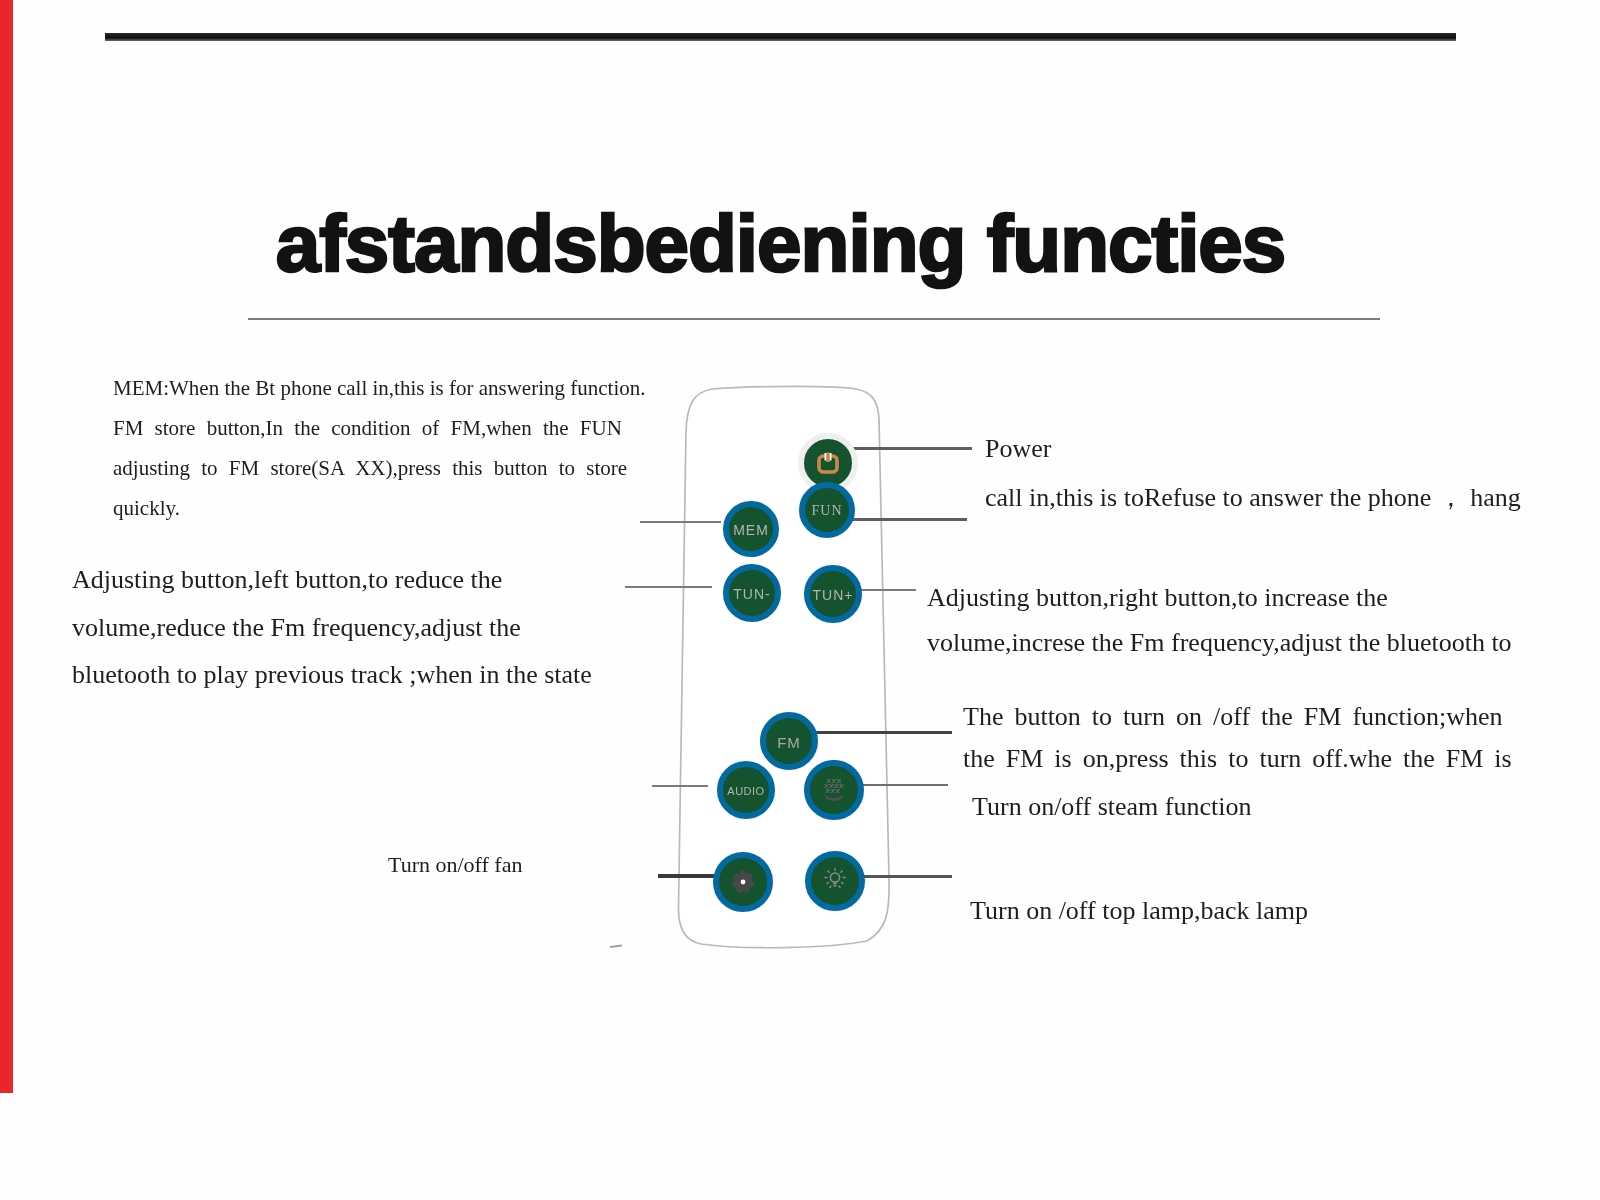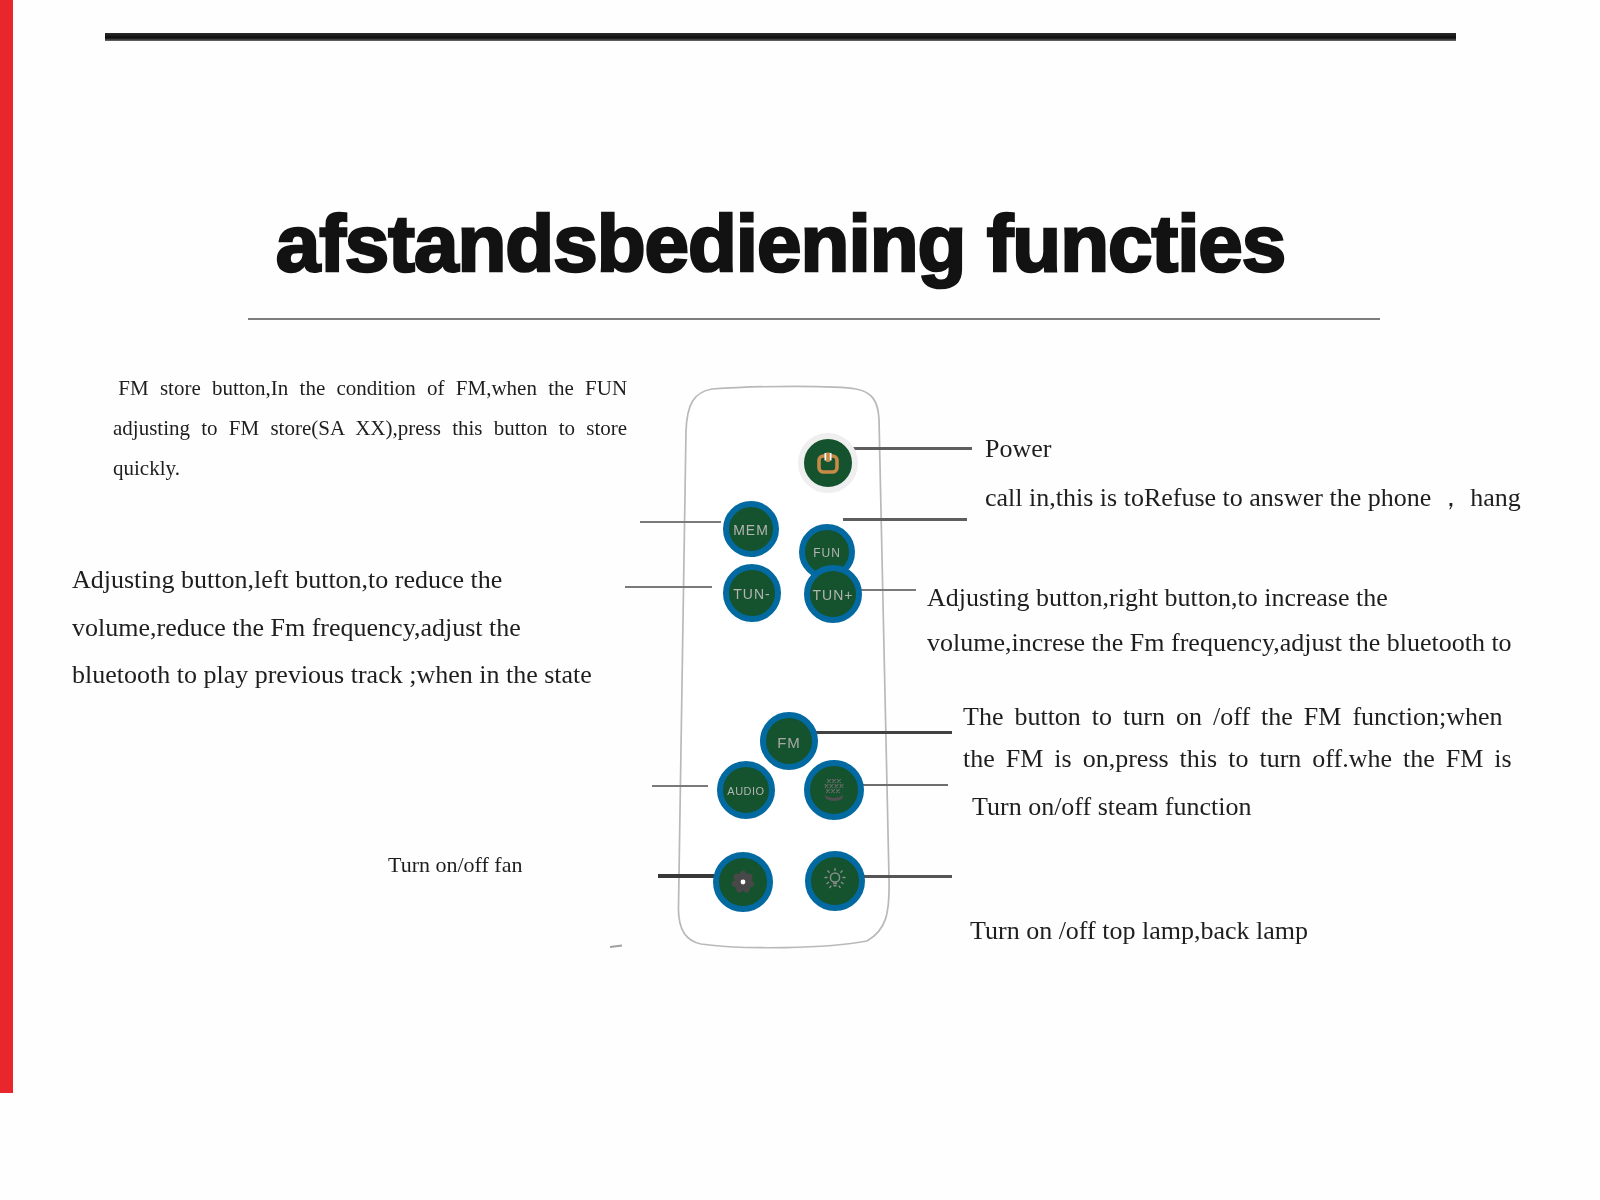--- a/index.html
+++ b/index.html
@@ -9,41 +9,41 @@
   .top-rule{position:absolute;left:105px;top:33px;width:1351px;height:8px;
             background:linear-gradient(180deg,#2b2b2b 0%,#0d0d0d 60%,#6a6a6a 100%);}
   .title{position:absolute;left:105px;top:198px;width:1351px;text-align:center;
          font-family:"Liberation Sans", sans-serif;font-weight:bold;font-size:80px;
          color:#121212;-webkit-text-stroke:2.6px #121212;letter-spacing:-1px;white-space:nowrap;}
   .title-underline{position:absolute;left:248px;top:318px;width:1132px;height:2px;background:#7d7d7d;}
 
   .txt{position:absolute;white-space:nowrap;}
   .txt div{white-space:nowrap;}
   .b-mem{left:113px;top:368px;font-size:21px;line-height:40px;}
-  .b-mem .ws{word-spacing:6px;text-align:right;}
+  .b-mem .ws{word-spacing:6px;}
   .b-adjl{left:72px;top:556px;font-size:26px;line-height:47.5px;}
   .b-bt{left:61px;top:722px;font-size:26px;line-height:40px;}
   .b-fan{left:388px;top:852px;font-size:22px;}
   .b-pow{left:985px;top:434px;font-size:26px;}
   .b-fun{left:985px;top:476px;font-size:26px;line-height:43px;}
   .b-adjr{left:927px;top:575px;font-size:26px;line-height:45px;}
   .b-fm{left:963px;top:696px;font-size:26px;line-height:42px;}
   .b-fm .ws2{word-spacing:4.5px;}
   .b-steam{left:972px;top:792px;font-size:26px;}
-  .b-lamp{left:970px;top:916px;font-size:26px;}
+  .b-lamp{left:970px;top:896px;font-size:26px;}
 
   .remote-layer{position:absolute;left:0;top:0;width:1600px;height:1200px;pointer-events:none;}
 
   .btn{position:absolute;border:6px solid #0369a1;border-radius:50%;background:#14532d;
        display:flex;align-items:center;justify-content:center;
        font-family:"Liberation Sans", sans-serif;color:#b4b4b4;letter-spacing:1px;}
   .btn .lbl{transform:translateY(0.5px);}
   .btn-power{left:798px;top:433px;width:48px;height:48px;border-color:#efefef;}
   .btn-mem{left:723px;top:501px;width:44px;height:44px;font-size:14px;}
-  .btn-fun{left:799px;top:524px;width:44px;height:44px;font-size:12px;}
+  .btn-fun{left:799px;top:482px;width:44px;height:44px;font-size:14px;font-family:Liberation Serif, serif;}
   .btn-tunm{left:723px;top:564px;width:46px;height:46px;font-size:14px;}
   .btn-tunp{left:804px;top:565px;width:46px;height:46px;font-size:14px;}
   .btn-fm{left:760px;top:712px;width:46px;height:46px;font-size:15px;color:#a8a8a8;}
   .btn-audio{left:717px;top:761px;width:46px;height:46px;font-size:11px;letter-spacing:0.5px;}
   .btn-steam{left:804px;top:760px;width:48px;height:48px;}
   .btn-fan{left:713px;top:852px;width:48px;height:48px;}
   .btn-lamp{left:805px;top:851px;width:48px;height:48px;}
 
   .conn{position:absolute;}
   .c-power{left:848px;top:447px;width:124px;height:3px;background:#5e5e5e;}
@@ -61,20 +61,21 @@
 <body>
 
 <div class="page">
 
   <div class="red-strip"></div>
   <div class="top-rule"></div>
   <div class="title">afstandsbediening functies</div>
   <div class="title-underline"></div>
 
   <div class="txt b-mem">
+    <div>MEM:When the Bt phone call in,this is for answering function.</div>
     <div class="ws">FM store button,In the condition of FM,when the FUN</div>
     <div class="ws">adjusting to FM store(SA XX),press this button to store</div>
     <div>quickly.</div>
   </div>
 
   <div class="txt b-adjl">
     <div>Adjusting button,left button,to reduce the</div>
     <div>volume,reduce the Fm frequency,adjust the</div>
     <div>bluetooth to play previous track ;when in the state</div>
   </div>

